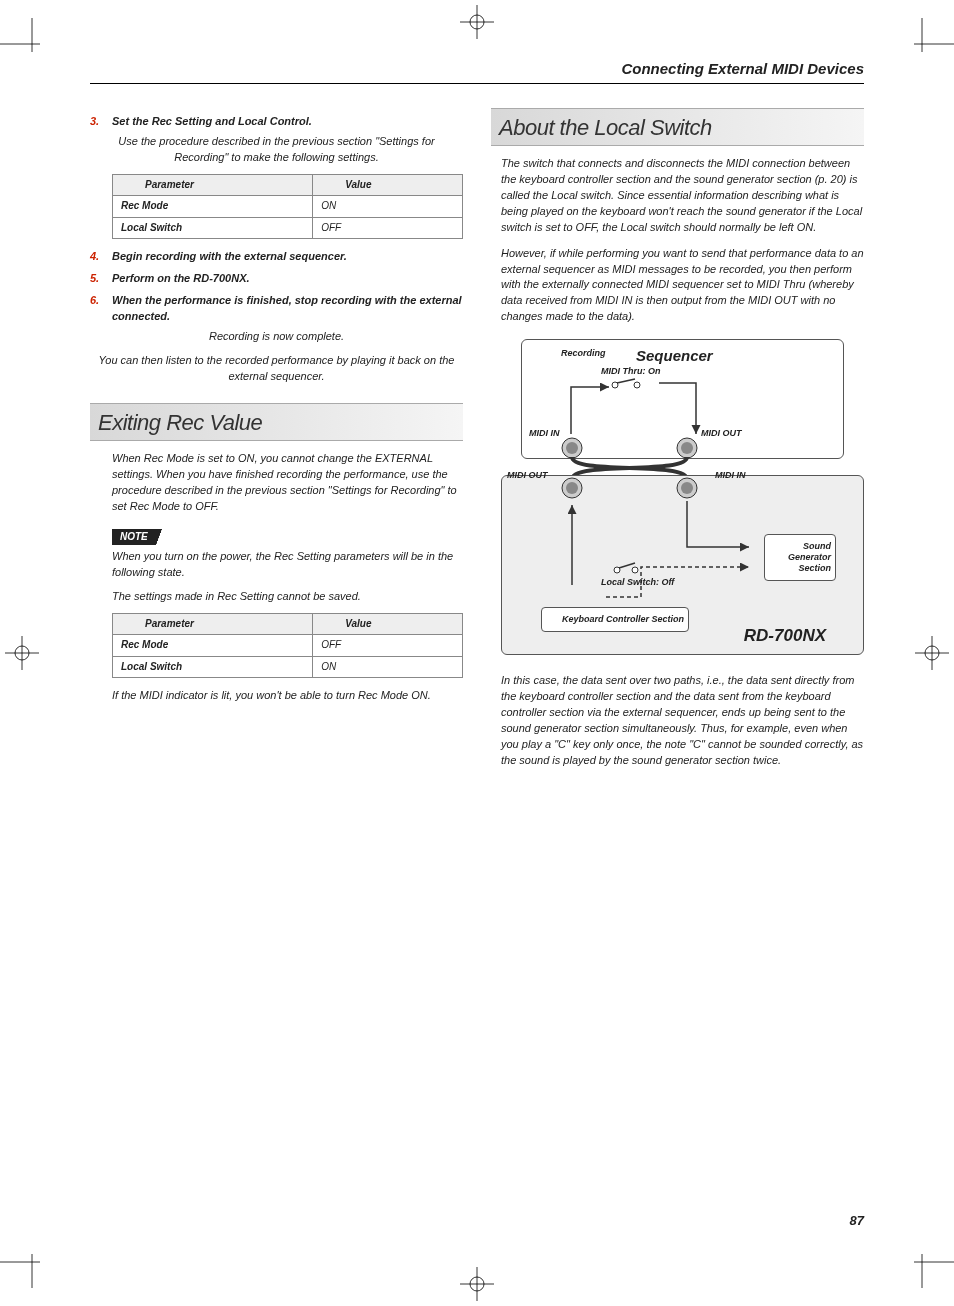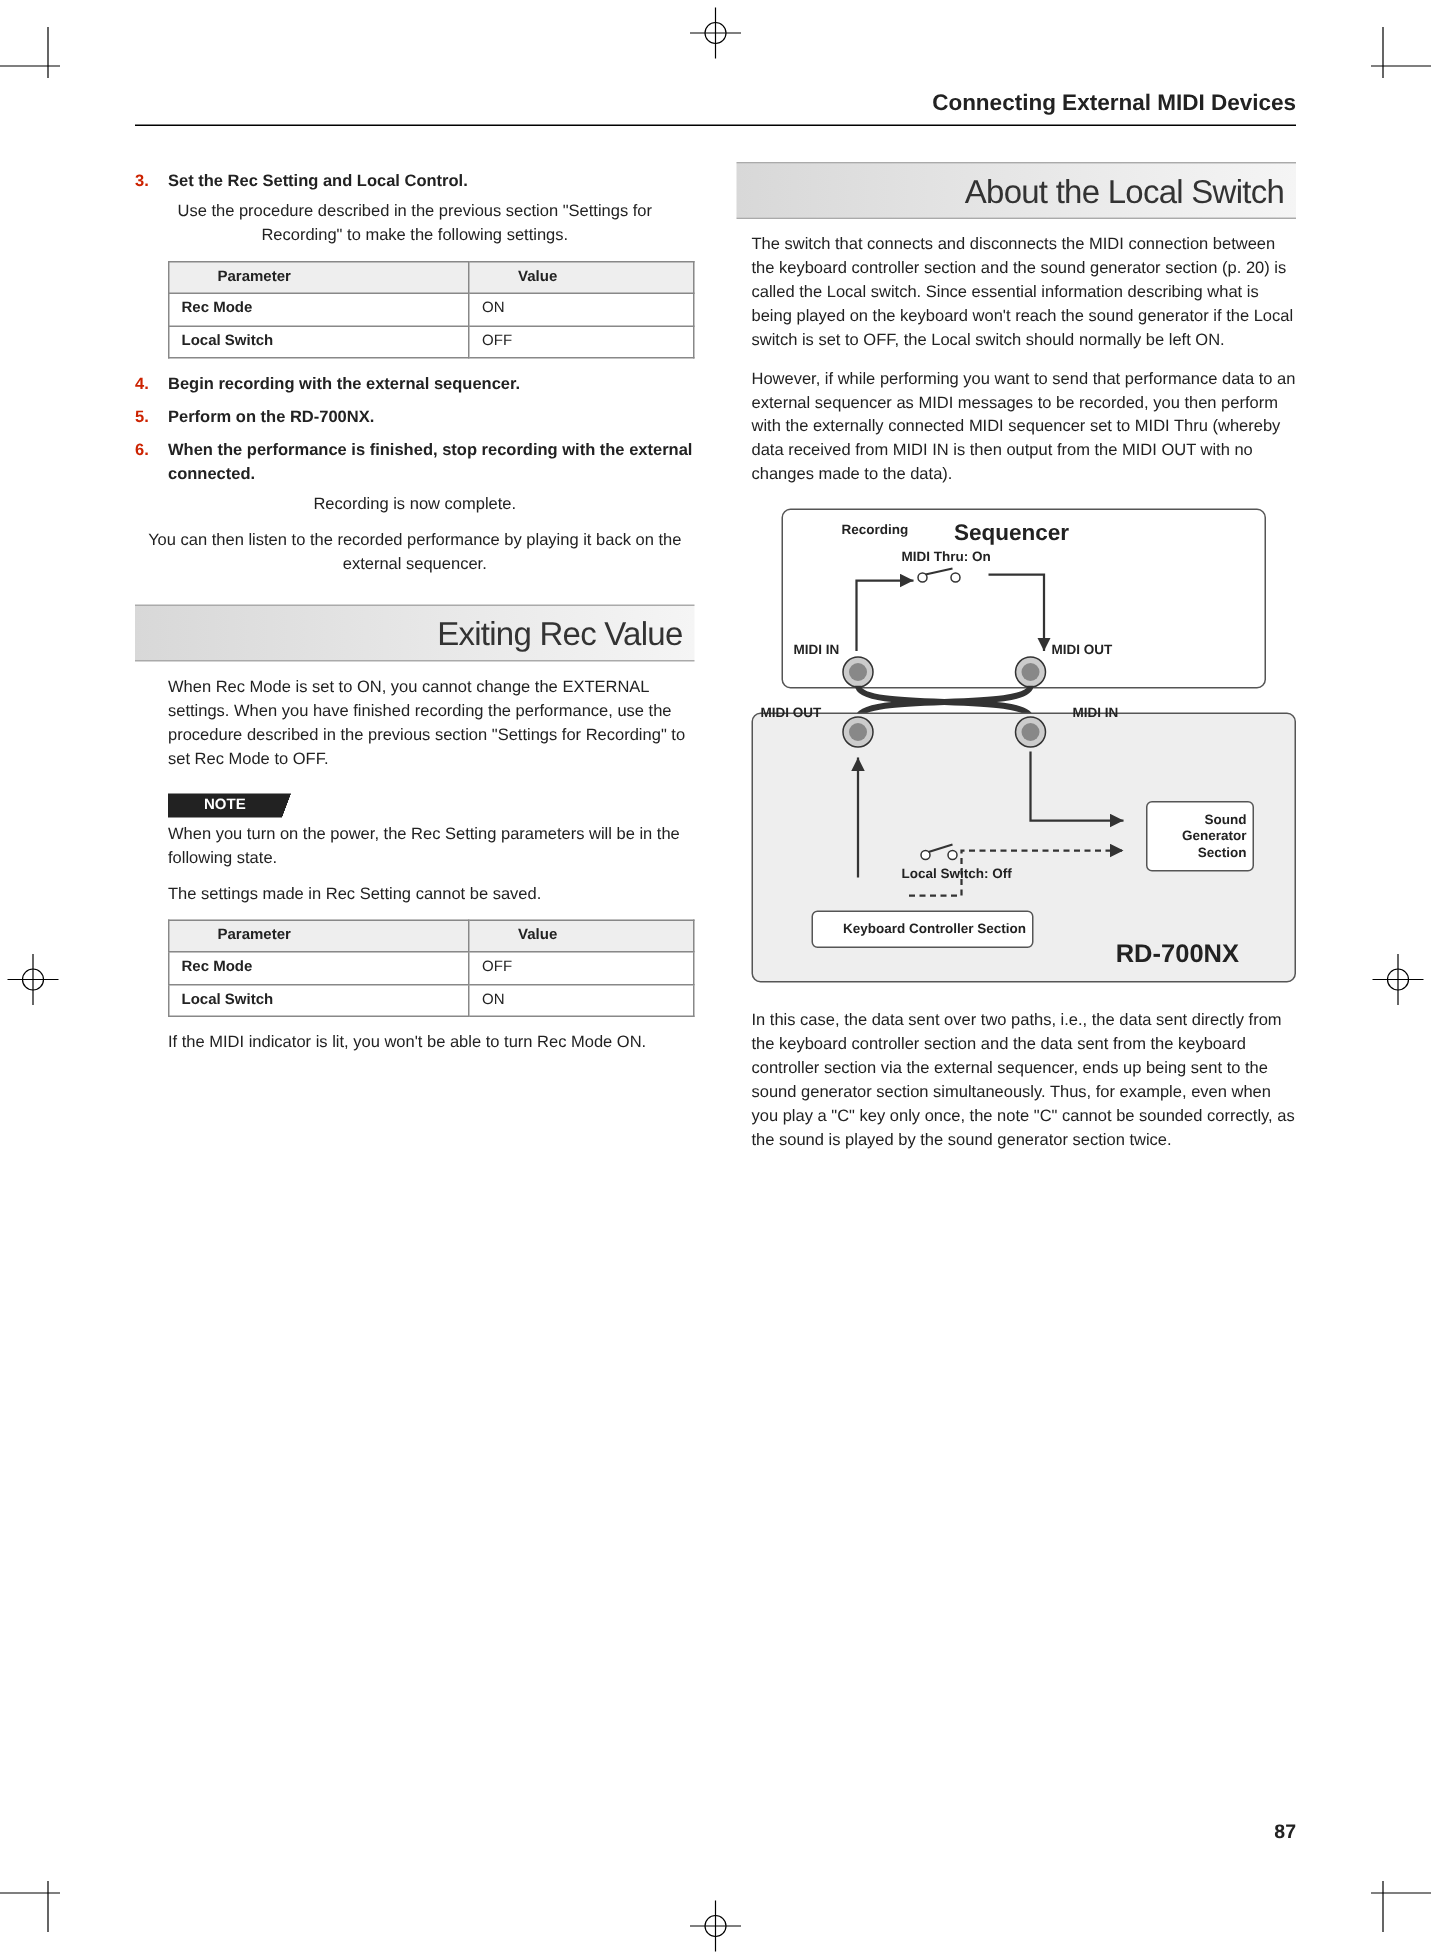--- a/index.html
+++ b/index.html
@@ -18,21 +18,21 @@
   .crop.bl { bottom: 18px; left: 0; }
   .crop.br { bottom: 18px; right: 0; }
   .reg { position: absolute; }
   .reg.top { top: 0; left: 50%; transform: translateX(-50%); }
   .reg.bottom { bottom: 0; left: 50%; transform: translateX(-50%); }
   .reg.left { top: 50%; left: 0; transform: translateY(-50%); }
   .reg.right { top: 50%; right: 0; transform: translateY(-50%); }
 
   .page {
     position: absolute;
-    top: 60px; left: 90px; right: 90px; bottom: 60px;
+    top: 60px; left: 90px; right: 90px; bottom: 60px; font-style: italic;
   }
   .running-head {
     text-align: right;
     font-weight: 600;
     font-size: 15px;
     border-bottom: 1px solid #000;
     padding-bottom: 6px;
     margin-bottom: 24px;
     font-stretch: condensed;
   }
@@ -68,32 +68,31 @@
     border: 1px solid #aaa;
     border-left: none;
     border-right: none;
     padding: 3px 8px 1px 8px;
     font-size: 22px;
     font-weight: 400;
     font-stretch: condensed;
     letter-spacing: -0.5px;
     margin: 18px 0 10px 0;
     color: #333;
-    text-align: right;
   }
   .body-text { margin-left: 22px; margin-bottom: 8px; }
   .body-text-r { margin-left: 10px; margin-bottom: 10px; }
 
   .note-label {
     display: inline-block;
     background: #222;
     color: #fff;
     font-weight: 700;
     font-size: 10px;
-    padding: 1px 24px;
+    padding: 1px 8px;
     margin: 6px 0 4px 22px;
     position: relative;
   }
   .note-label::after {
     content: "";
     position: absolute;
     right: -6px; top: 0; bottom: 0;
     width: 6px;
     background: linear-gradient(to bottom right, #222 49%, transparent 51%);
   }

